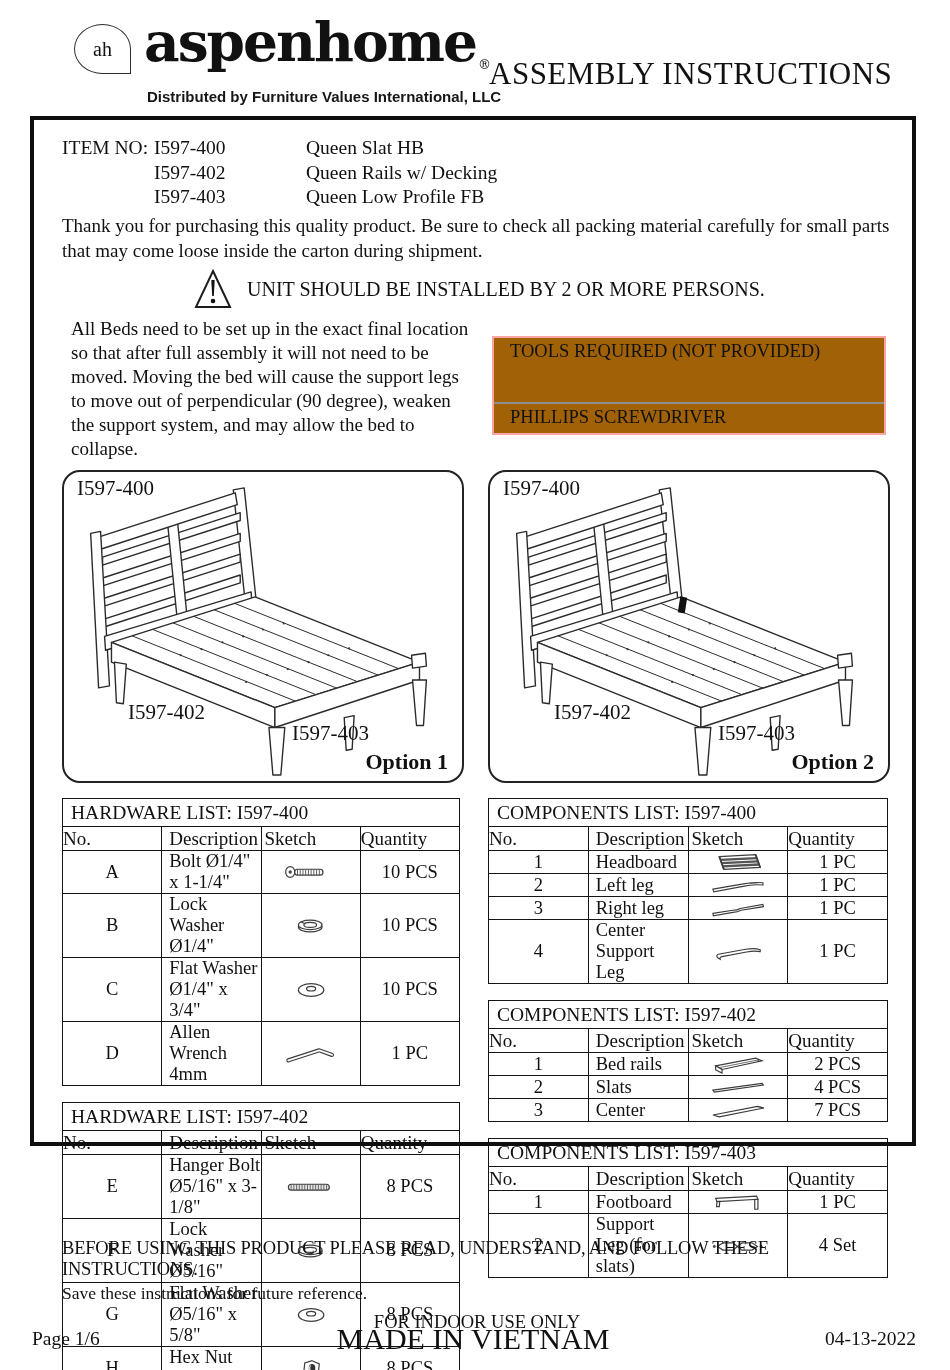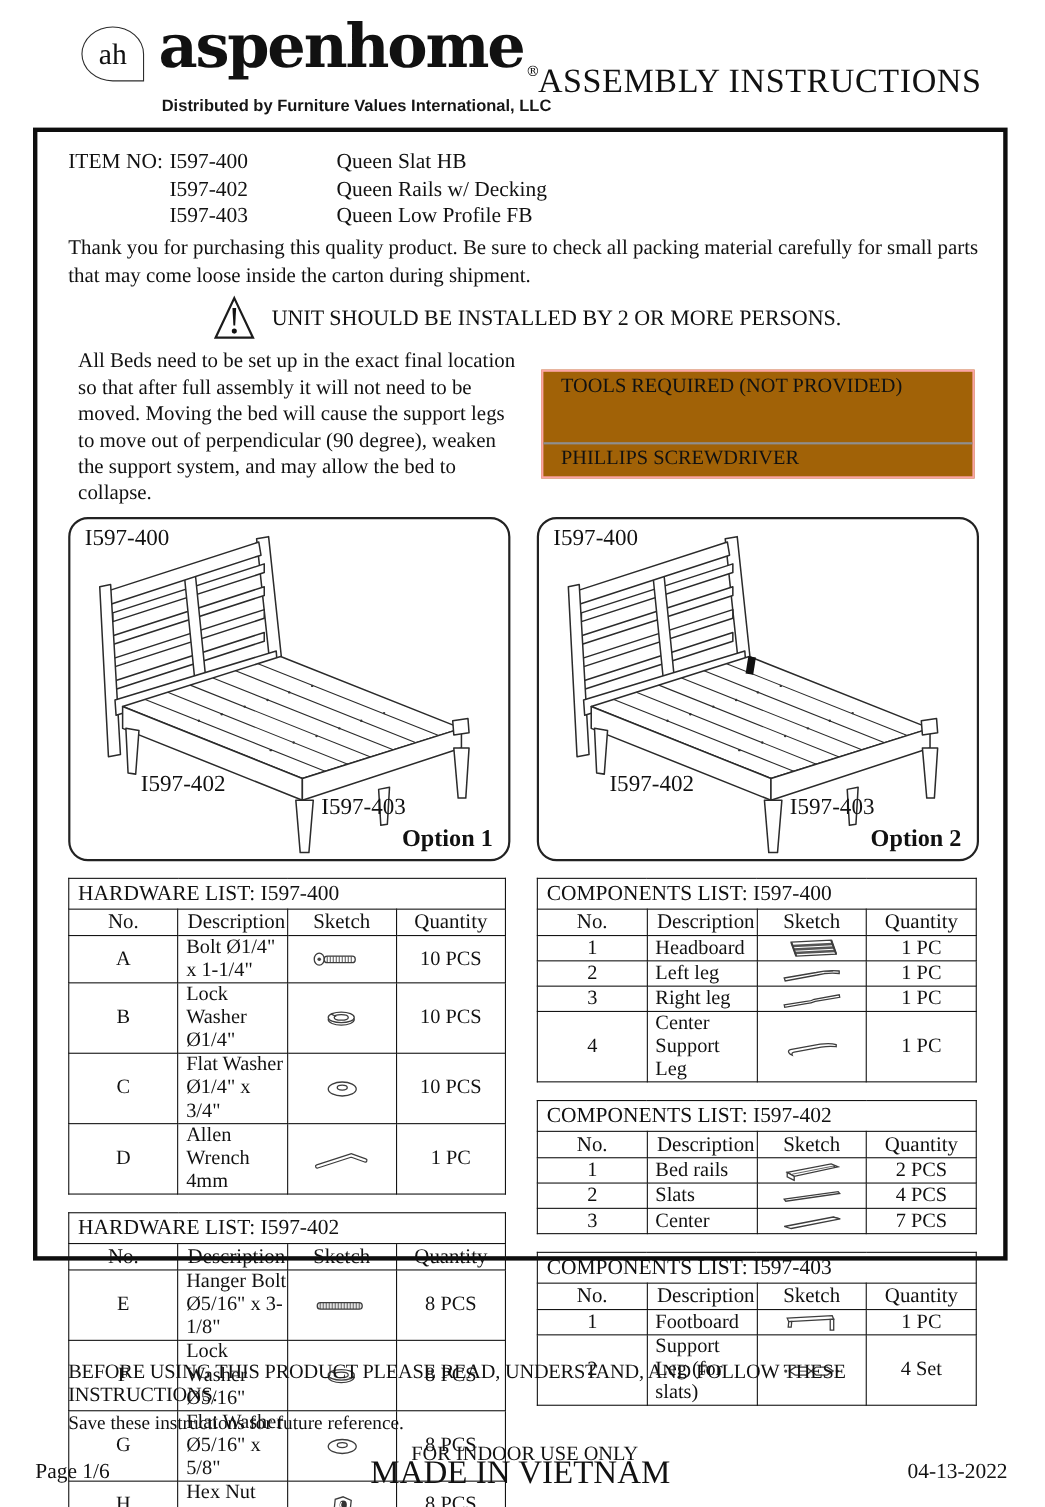--- a/index.html
+++ b/index.html
@@ -3,21 +3,21 @@
 <meta charset="utf-8">
 <style>
   * { margin:0; padding:0; box-sizing:border-box; }
   html,body { background:#ffffff; }
   body { width:950px; height:1370px; position:relative; font-family:"Liberation Serif", serif; color:#111; }
   .page { position:absolute; inset:0; background:#fff; }
 
   
   .logo-mark { position:absolute; left:74px; top:24px; width:57px; height:50px;
     border:1.6px solid #2d2d2d; border-radius:50% 50% 0 50%;
-    display:flex; align-items:center; justify-content:center; font-size:27px; background:#fff; }
+    display:flex; align-items:center; justify-content:center; font-size:20px; background:#fff; }
   .brand { position:absolute; left:144px; top:14px; font-family:"DejaVu Serif", serif;
     font-weight:bold; font-size:55px; letter-spacing:-2px; line-height:1; }
   .brand .reg { font-size:13px; font-weight:normal; letter-spacing:0; vertical-align:-8px; margin-left:2px; }
   .distributor { position:absolute; left:147px; top:88px; font-family:"Liberation Sans", sans-serif;
     font-size:15px; font-weight:600; color:#161616; }
   .doc-title { position:absolute; left:489px; top:56px; font-size:31px; font-weight:normal; letter-spacing:.5px; white-space:nowrap; }
 
   
   .sheet { position:absolute; left:30px; top:116px; width:886px; height:1030px; border:4px solid #0e0e0e; background:#fff; }
 
@@ -46,21 +46,21 @@
   .lbl-opt { right:14px; bottom:6px; font-weight:bold; font-size:22px; }
   .bracket { position:absolute; left:189px; top:125px; width:7px; height:16px; background:#111; transform:rotate(9deg); }
 
   
   .tables { position:absolute; left:28px; top:678px; display:flex; gap:28px; }
   .tcol { display:flex; flex-direction:column; gap:16px; }
   .tcol.left { width:398px; } .tcol.right { width:400px; }
   table.parts-table { border-collapse:collapse; width:100%; table-layout:fixed; }
   .parts-table td, .parts-table th { border:1.6px solid #141414; font-weight:normal; overflow:hidden; }
   .t-title { height:28px; font-size:19.5px; text-align:left; padding:0 8px; }
-  .t-head th { height:24px; font-size:19px; text-align:center; }
+  .t-head th { height:24px; font-size:19px; text-align:left; }
   .t-row td { height:23px; font-size:18.5px; }
   .c-no  { width:39px; text-align:center; }
   .c-desc{ text-align:left; padding:0 0 0 7px;margin-left:13px; }
   .c-sk  { width:74px; text-align:center; padding:0 3px; }
   .c-qty { width:77px; text-align:center; }
   .sketch { width:100%; height:20px; display:block; }
 
   
   .legal { position:absolute; left:28px; top:1118px; width:830px; }
   .legal-1 { font-size:18.5px; letter-spacing:-0.2px; }

